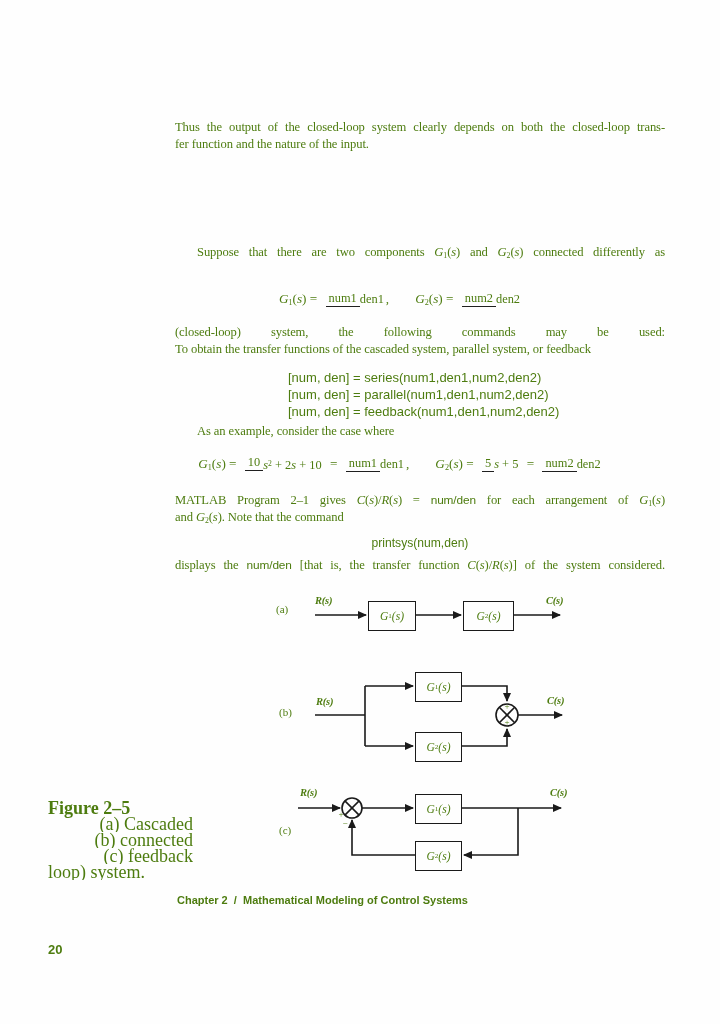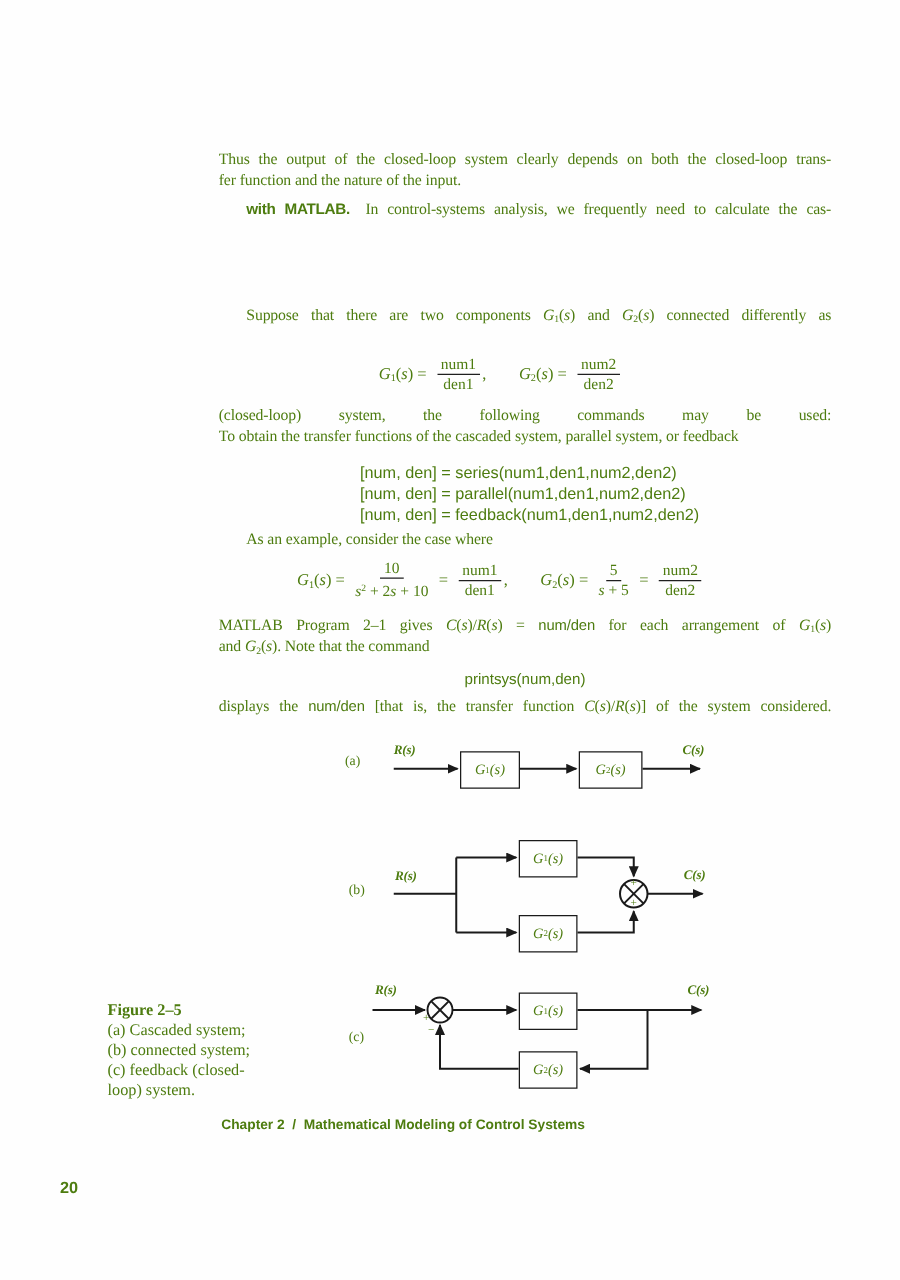--- a/index.html
+++ b/index.html
@@ -13,21 +13,21 @@
   .para.indent .line:first-child{text-indent:22px;}
   span.hb{font-family:"Liberation Sans",sans-serif;font-weight:bold;font-size:0.97em;letter-spacing:-0.25px;}
   span.i{font-style:italic;}
   span.sub{font-size:0.62em;vertical-align:-0.25em;}
   span.sup{font-size:0.62em;vertical-align:0.45em;}
   span.code{font-family:"Liberation Sans",sans-serif;font-size:0.94em;}
   
   .eqrow{position:absolute;left:157px;width:490px;display:flex;justify-content:center;
          align-items:center;font-size:13.2px;}
   .m{white-space:pre;}
-  .frac{display:inline-flex;flex-direction:column;align-items:center;line-height:13px;
+  .frac{display:inline-flex;flex-direction:row;align-items:center;line-height:13px;
         font-size:12.4px;margin:0 5px;}
   .frac .num{border-bottom:1.2px solid #1f1f1f;padding:0 3px 1px;}
   .frac .den{padding-top:1px;}
   .gap{margin-left:26px;}
   .comma{align-self:center;margin-left:-3px;}
   
   .codeblock{position:absolute;left:288px;top:369px;font-family:"Liberation Sans",sans-serif;
              font-size:13px;line-height:17px;}
   .codeblock .line,.cap .line{text-align:left;text-align-last:left;}
   .printsys{position:absolute;left:175px;width:490px;top:536px;text-align:center;
@@ -35,40 +35,39 @@
   
   .fig{position:absolute;left:270px;top:588px;width:352px;height:312px;}
   .fig svg{position:absolute;left:0;top:0;}
   .flabel{position:absolute;font-size:11px;}
   .dlabel{position:absolute;font-style:italic;font-weight:bold;font-size:10.5px;letter-spacing:-0.2px;}
   .blk{position:absolute;border:1.5px solid #1a1a1a;background:#fefefe;display:flex;
        align-items:center;justify-content:center;font-style:italic;font-size:11.5px;}
   .blk .sub{font-style:normal;}
   .sign{position:absolute;width:10px;text-align:center;font-size:9px;line-height:8px;}
   
-  .cap{position:absolute;left:48px;top:800px;width:145px;font-size:13px;line-height:16px;margin-left:38px;}
+  .cap{position:absolute;left:48px;top:800px;width:145px;font-size:18px;line-height:16px;}
   .cap .line{height:16px;text-align:right;}
   .cap-title{font-weight:bold;height:16px;}
   .pageno{position:absolute;left:48px;top:942px;font-family:"Liberation Sans",sans-serif;
           font-weight:bold;font-size:13px;}
   .running{position:absolute;left:177px;top:894px;font-family:"Liberation Sans",sans-serif;
            font-weight:bold;font-size:11px;white-space:pre;}
 </style>
 </head>
 <body>
 
 <div class="page">
 
   <div class="para" style="top:119px">
       <div class="line">Thus the output of the closed-loop system clearly depends on both the closed-loop trans-</div>
       <div class="line">fer function and the nature of the input.</div>
     </div>
 
   <div class="para indent" style="top:159px">
-      <div class="line"><span class="hb">with MATLAB.</span><span>  In control-systems analysis, we frequently need to calculate the cas-</span></div>
       <div class="line"><span></span></div>
       <div class="line"><span></span></div>
       <div class="line"><span></span></div>
     </div>
 
   <div class="para indent" style="top:244px">
       <div class="line"><span>Suppose that there are two components </span><span class="i">G</span><span class="sub">1</span><span>(</span><span class="i">s</span><span>) and </span><span class="i">G</span><span class="sub">2</span><span>(</span><span class="i">s</span><span>) connected differently as</span></div>
       <div class="line"><span></span></div>
     </div>
 

